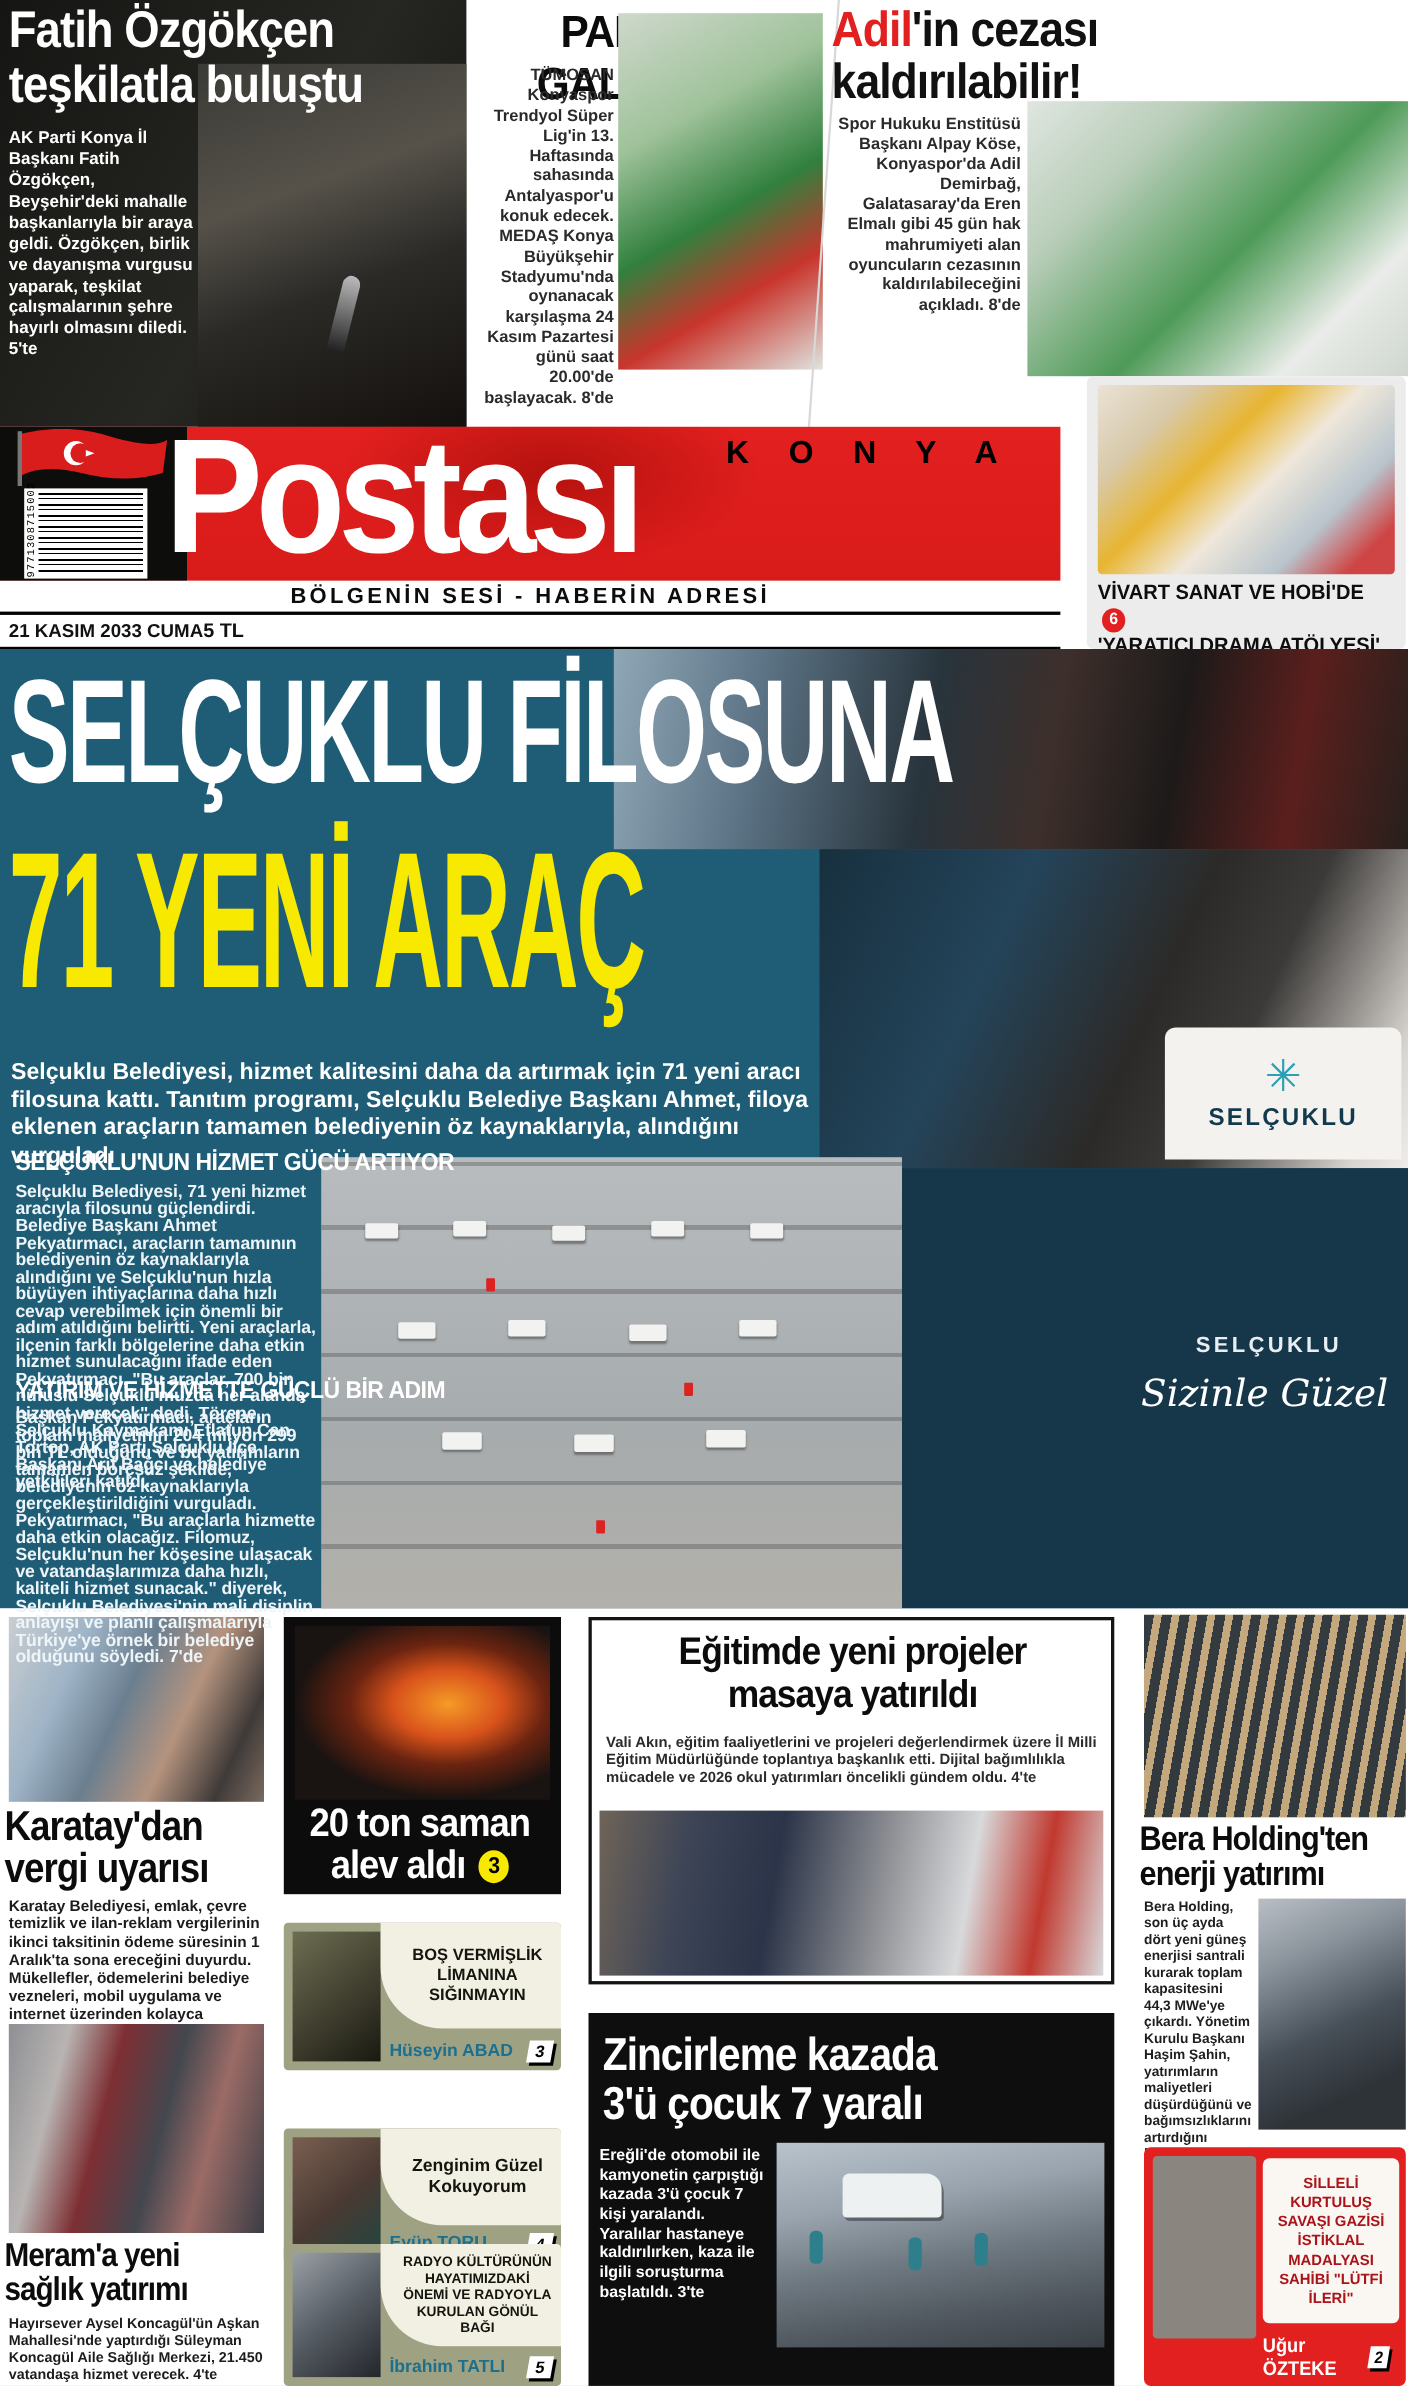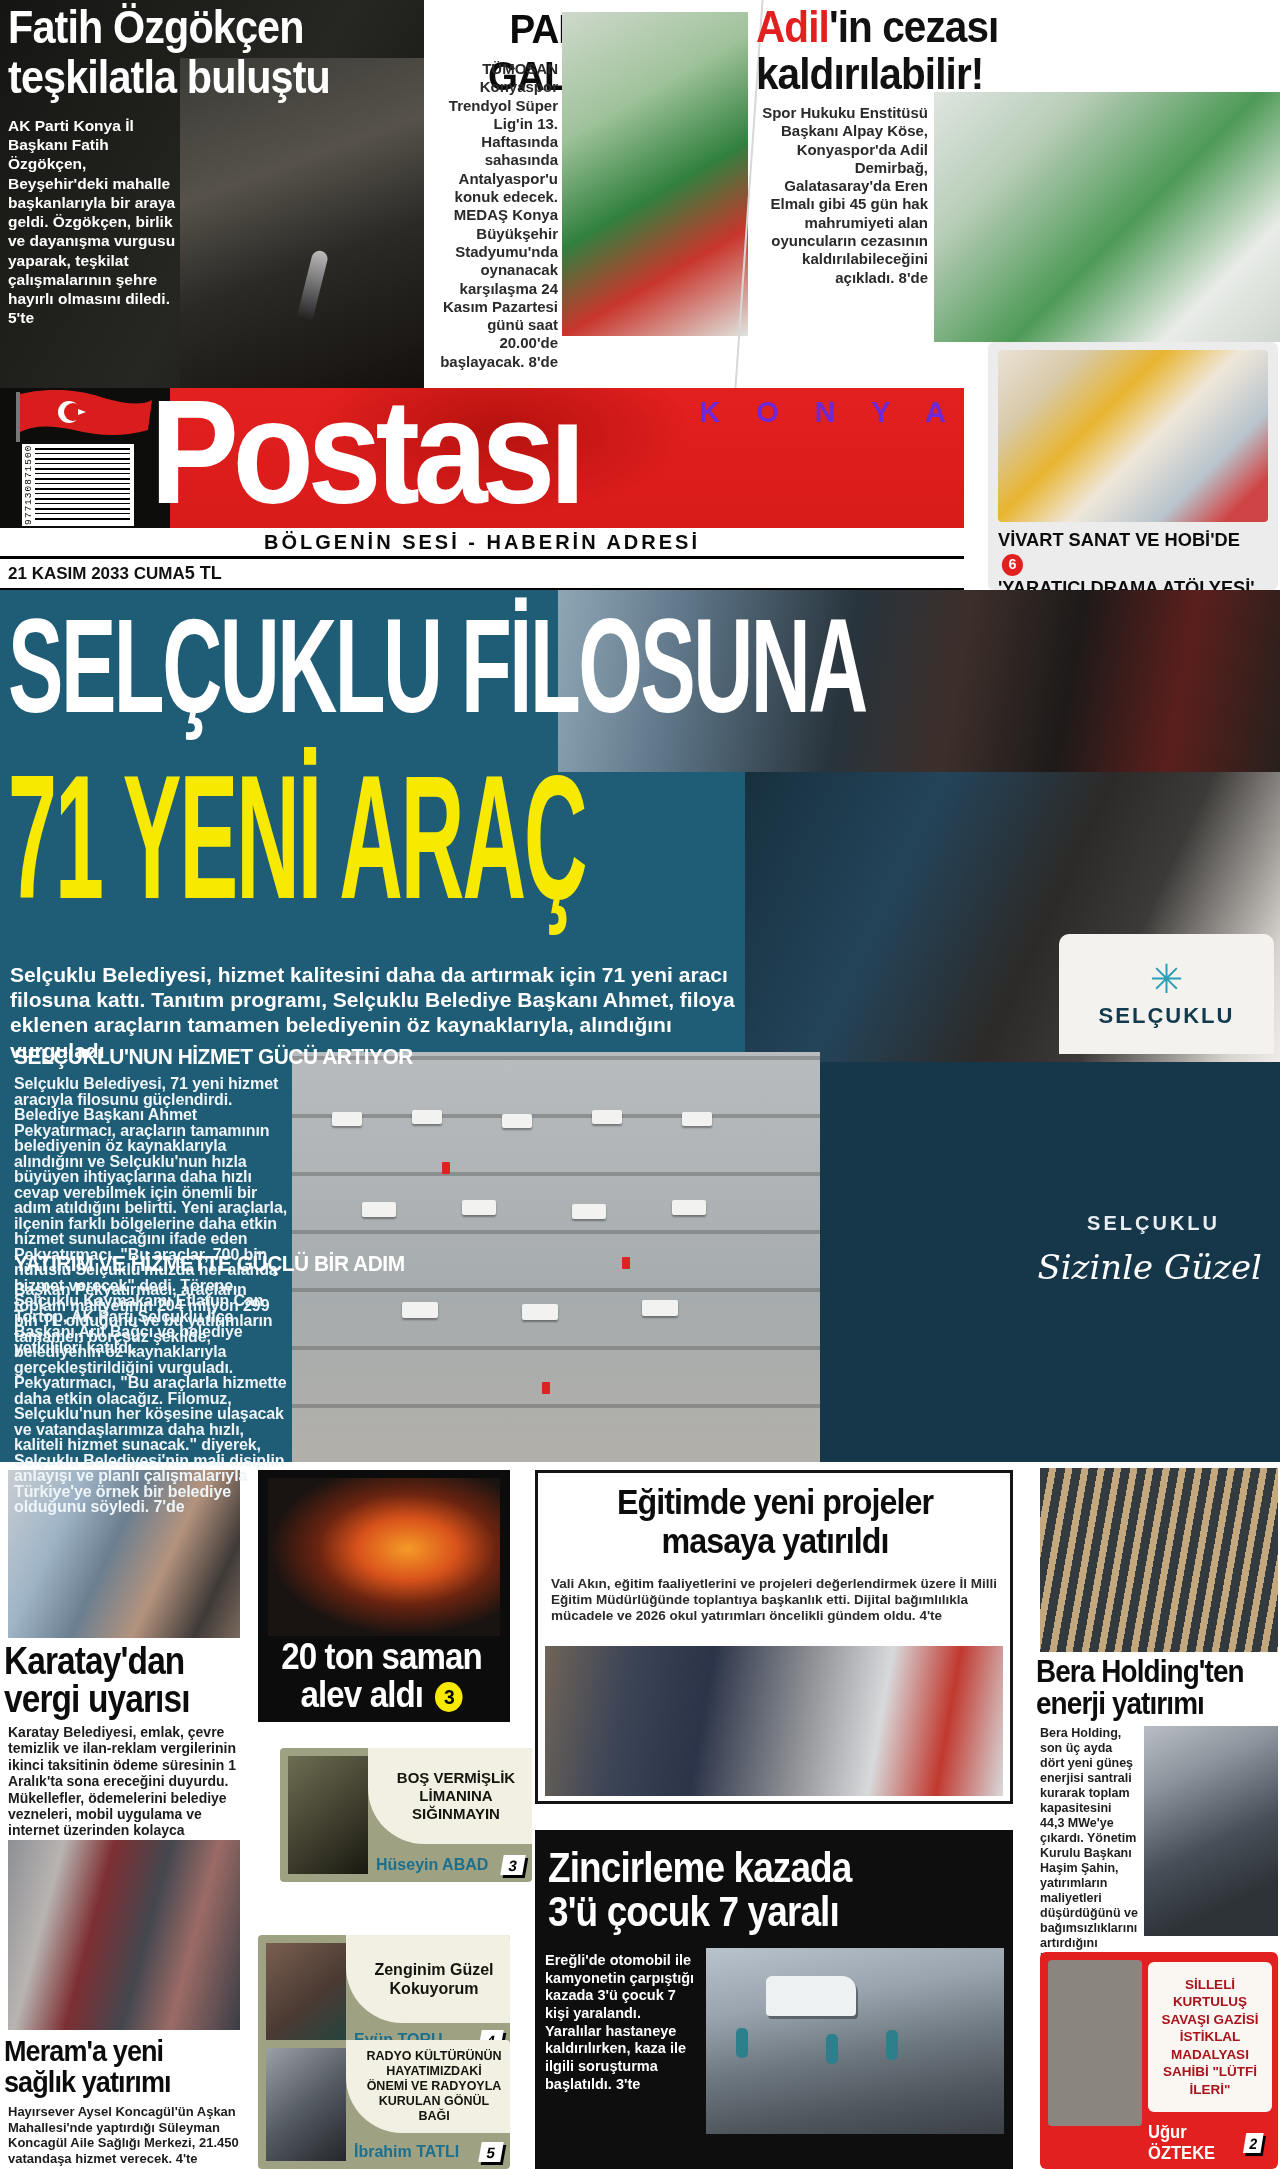--- a/index.html
+++ b/index.html
@@ -28,21 +28,21 @@
   
   .mast-red{left:0;top:388px;width:964px;height:140px;background:
       radial-gradient(ellipse 270px 120px at 52% 30%,#b5120e 0%,rgba(181,18,14,0) 70%),
       linear-gradient(#e2201f,#d81b1a);}
   .mast-black{left:0;top:388px;width:170px;height:140px;background:#0d0d0c;}
   .flag{left:14px;top:390px;width:140px;height:52px;}
   .barcode-box{left:22px;top:444px;width:112px;height:82px;background:#fff;display:flex;}
   .barcode-num{writing-mode:vertical-rl;transform:rotate(180deg);font-size:9.5px;letter-spacing:1px;color:#000;padding:1px;font-family:"Liberation Mono",monospace;}
   .barcode-lines{flex:1;margin:4px 4px 4px 0;background:repeating-linear-gradient(180deg,#000 0 2px,#fff 2px 5px,#000 5px 6px,#fff 6px 10px);}
   .mast-logo{left:150px;top:378px;width:900px;font-size:148px;line-height:1;font-weight:900;color:#fff;letter-spacing:-7px;transform:scaleX(.9);}
-  .mast-region{left:660px;top:396px;width:300px;color:#6d28d9;font-weight:900;font-size:29px;letter-spacing:14px;text-align:right;}
+  .mast-region{left:660px;top:396px;width:300px;color:#000000;font-weight:900;font-size:29px;letter-spacing:14px;text-align:left;}
   .mast-tagline{left:0;top:528px;width:964px;height:28px;background:#fff;text-align:center;font-size:20px;font-weight:900;letter-spacing:3px;color:#0c0c0c;line-height:28px;}
   .rule-a{left:0;top:556px;width:964px;height:3px;background:#000;}
   .date-row{left:0;top:561px;width:964px;height:25px;display:flex;align-items:center;}
   .date-txt{font-size:17px;font-weight:900;margin-left:8px;}
   .site-txt{flex:1;text-align:center;font-size:18px;font-weight:700;color:#1a1a1a;}
   .price-txt{font-size:18px;font-weight:900;margin-right:52px;}
   .rule-b{left:0;top:588px;width:964px;height:2px;background:#000;}
   
   .vivart{left:988px;top:342px;width:290px;height:248px;background:#ececec;border-radius:6px;}
   .vivart-photo{left:998px;top:350px;width:270px;height:172px;border-radius:4px;
@@ -249,21 +249,21 @@
     <span class="ref">4'te</span>
   </div>
 
   <div class="abs saman-box"></div>
   <div class="abs fire-photo photo"></div>
   <div class="abs saman-l1 cx">
     <div>20 ton saman</div>
     <div><span>alev aldı</span> <span class="bdg-c bdg-yel">3</span></div>
   </div>
 
-  <div class="abs colbox" style="top:1748px;height:134px;margin-left:22px;">
+  <div class="abs colbox" style="top:1748px;height:134px;">
     <div class="colbox-photo"></div>
     <div class="colbox-panel">
       <div class="colbox-title" style="font-size:15px;">BOŞ VERMİŞLİK LİMANINA SIĞINMAYIN</div>
     </div>
     <div class="colbox-name">
       <span class="colname">Hüseyin ABAD</span>
       <span class="bdg-sq">3</span>
     </div>
   </div>
 

